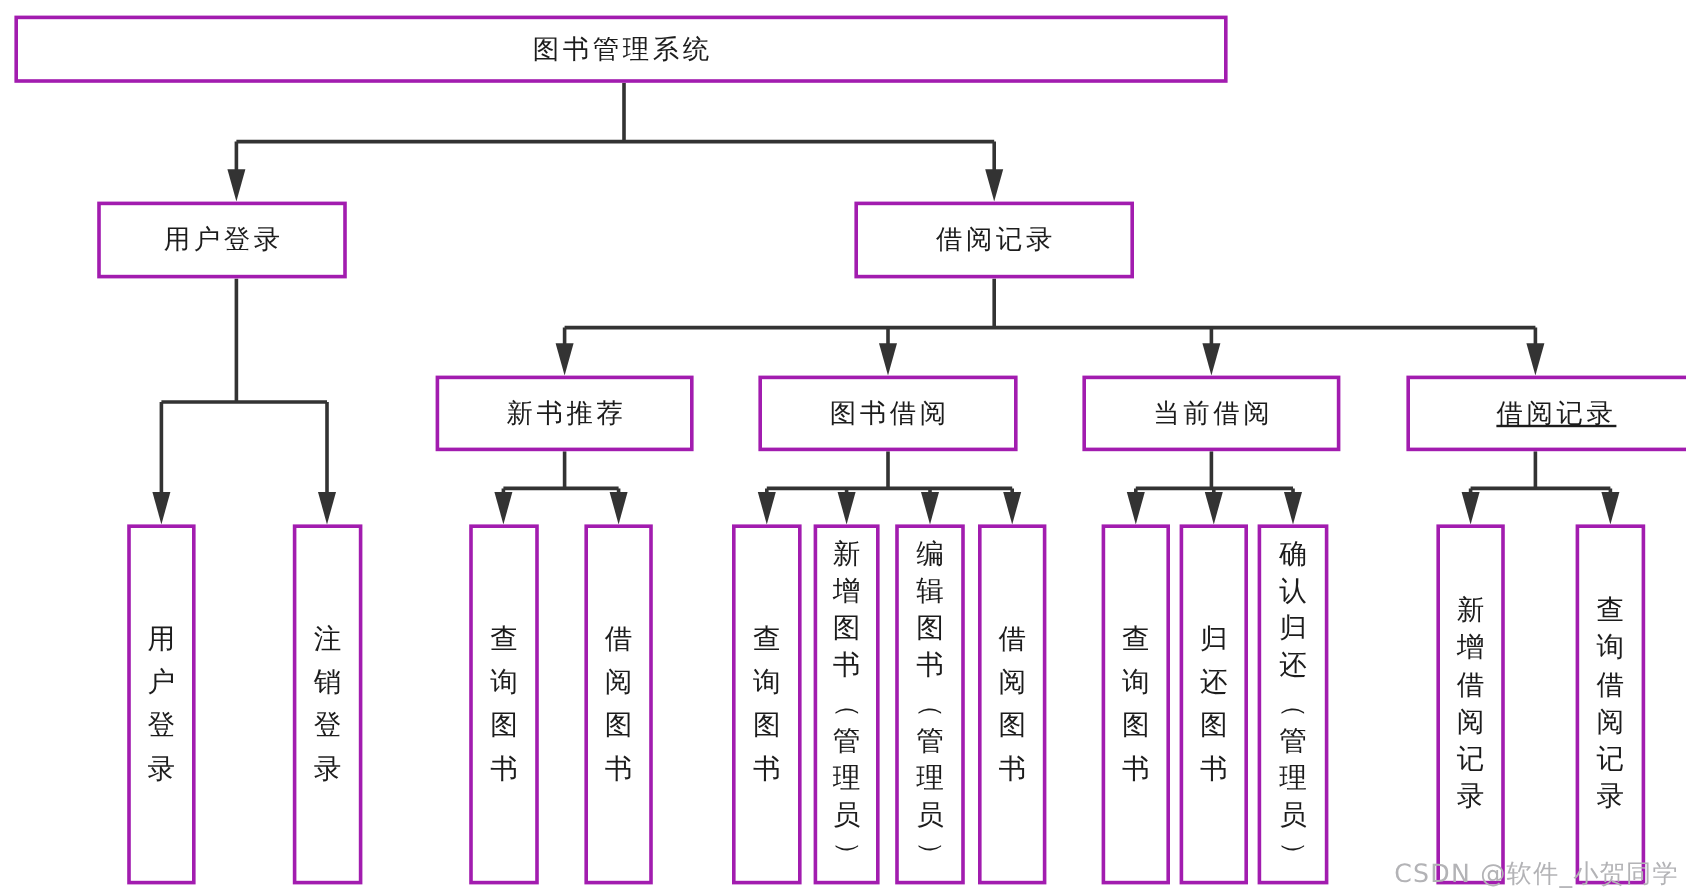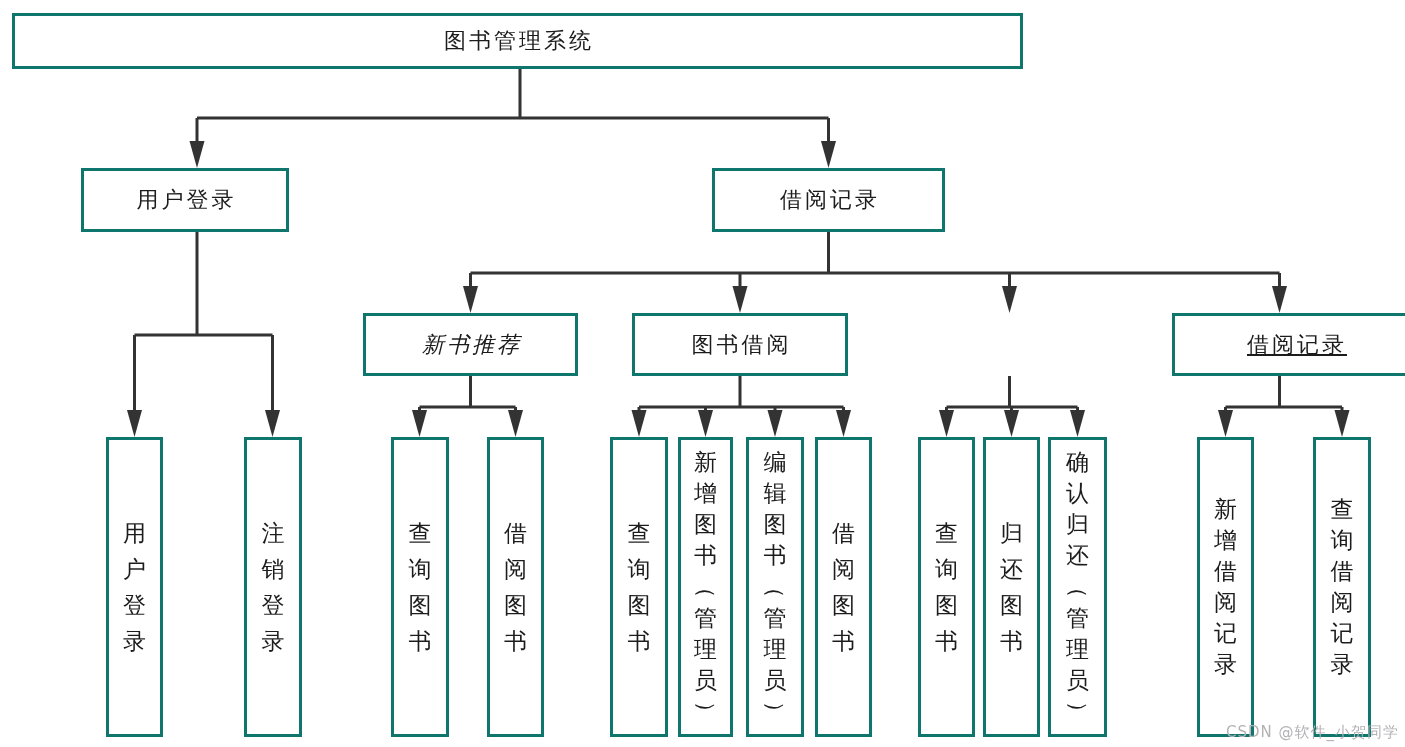--- a/index.html
+++ b/index.html
@@ -7,21 +7,21 @@
     position:relative;
     width:1405px; height:747px;
     background:#ffffff;
     font-family:"DejaVu Sans", sans-serif;
     overflow:hidden;
   }
   svg.connectors { position:absolute; left:0; top:0; width:1405px; height:747px; }
   .box {
     position:absolute;
     box-sizing:border-box;
-    border:3px solid #0f766e;
+    border:3px solid #a21caf;
     background:#ffffff;
     display:flex;
     align-items:center;
     justify-content:center;
     color:#1c1c1c;
   }
   .hlabel {
     font-size:22px;
     letter-spacing:3px;
     white-space:nowrap;
@@ -38,21 +38,21 @@
   .vchar.paren {
     transform:rotate(90deg);
     height:24px;
     line-height:24px;
     font-size:22px;
   }
   .watermark {
     position:absolute;
     right:6px;
     bottom:5px;
-    font-size:15px;
+    font-size:21px;
     letter-spacing:1px;
     color:#b3b3b6;
     white-space:nowrap;
   }
 </style>
 </head>
 <body>
 
 <div class="canvas">
 
@@ -100,25 +100,28 @@
     <span class="hlabel">图书管理系统</span>
   </div>
 
   <div class="box" style="left:81px;top:168px;width:208px;height:64px;">
     <span class="hlabel">用户登录</span>
   </div>
   <div class="box" style="left:712px;top:168px;width:233px;height:64px;">
     <span class="hlabel">借阅记录</span>
   </div>
 
-  <div class="box" style="left:363px;top:313px;width:215px;height:63px;font-style:italic;">
+  <div class="box" style="left:363px;top:313px;width:215px;height:63px;">
     <span class="hlabel">新书推荐</span>
   </div>
   <div class="box" style="left:632px;top:313px;width:216px;height:63px;text-align:center;">
     <span class="hlabel">图书借阅</span>
+  </div>
+  <div class="box" style="left:902px;top:313px;width:215px;height:63px;">
+    <span class="hlabel">当前借阅</span>
   </div>
   <div class="box" style="left:1172px;top:313px;width:247px;height:63px;text-decoration:underline;">
     <span class="hlabel">借阅记录</span>
   </div>
 
   <div class="box" style="left:106px;top:437px;width:57px;height:300px;">
     <span class="vlabel" style="gap: 13px;">
         <span class="vchar">用</span>
         <span class="vchar">户</span>
         <span class="vchar">登</span>

